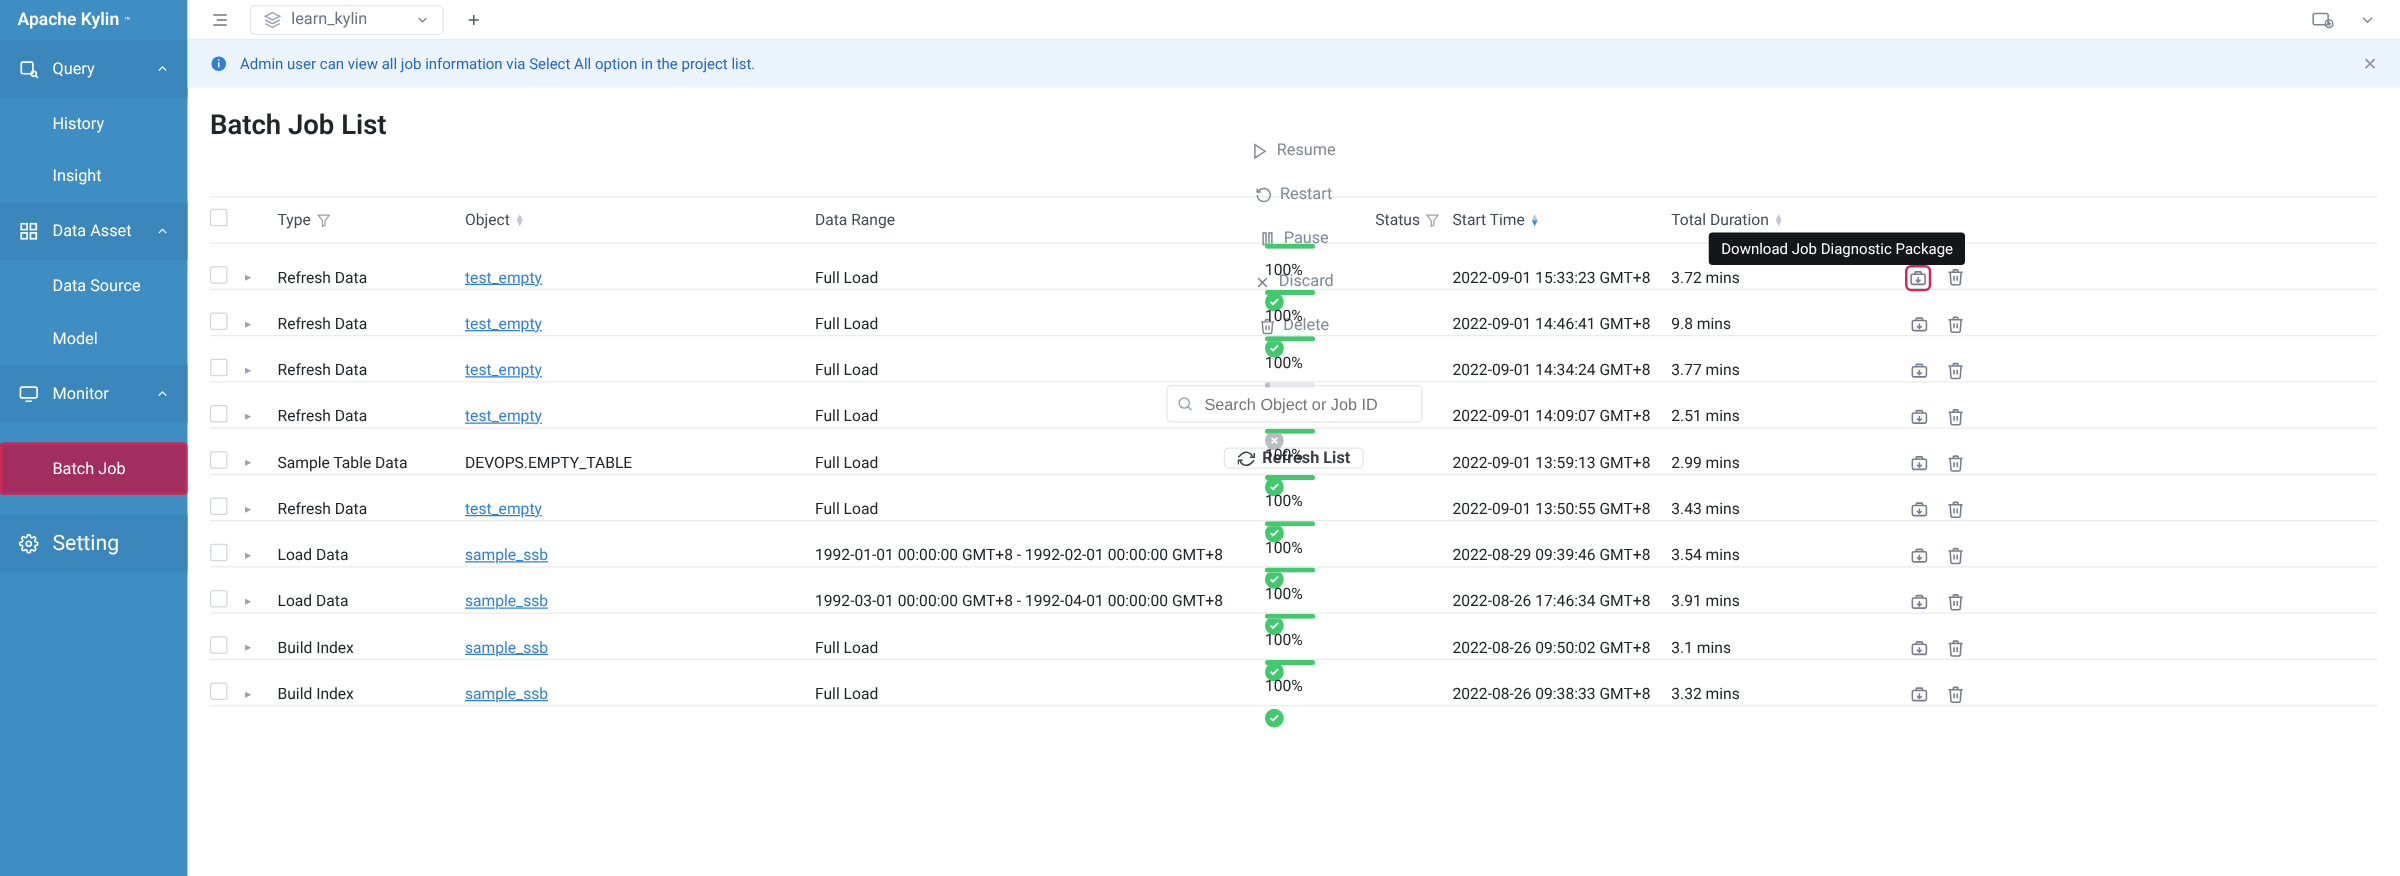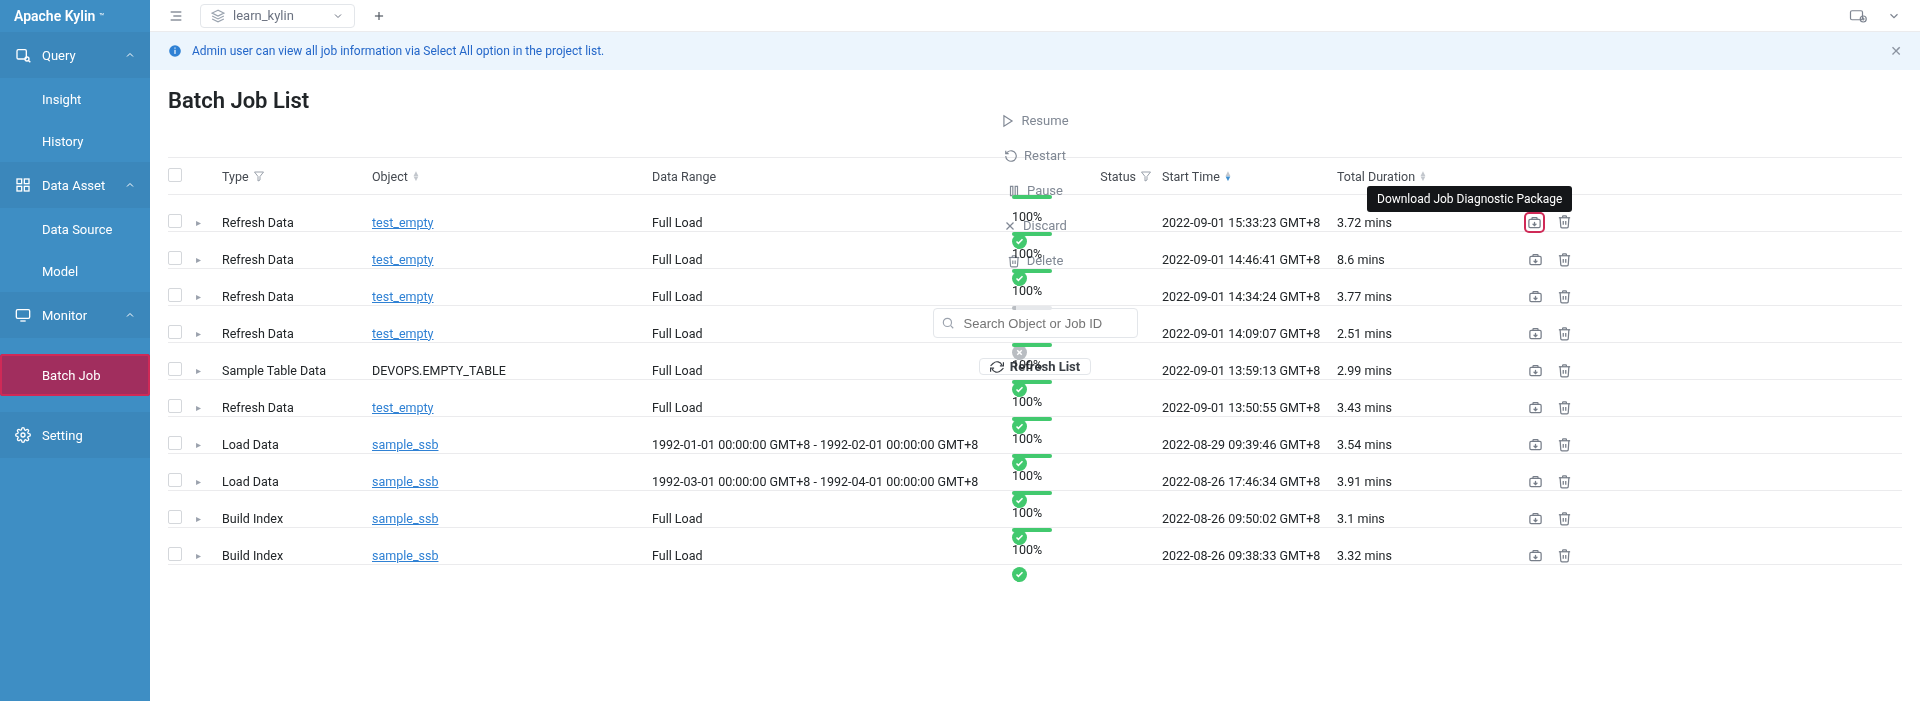--- a/index.html
+++ b/index.html
@@ -50,21 +50,21 @@
     display:flex; align-items:center; height:42px; padding-left:42px;
     font-size:13px; cursor:pointer;
   }
   .nav-item.active {
     background:var(--active-pink);
     box-shadow:inset 0 0 0 2px var(--active-outline);
     border-radius:3px; margin:16px 0;
   }
   .nav-single {
     display:flex; align-items:center; height:46px; padding:0 14px; gap:10px;
-    background:var(--sidebar-bg2); font-size:13px; cursor:pointer;
+    background:var(--sidebar-bg2); font-size:17px; cursor:pointer;
   }
   .sb-icon { width:18px; height:18px; display:inline-flex; align-items:center; justify-content:center; }
 
   
   .topbar {
     position:absolute; left:150px; right:0; top:0; height:32px;
     display:flex; align-items:center; padding:0 14px; gap:12px;
     border-bottom:1px solid var(--border);
     background:#fff;
   }
@@ -167,24 +167,24 @@
         </svg>
     </span>
     <span>Query</span>
     <span class="chev">
       <svg width="12" height="12" viewBox="0 0 24 24" fill="none" stroke="currentColor" stroke-width="2">
           <polyline points="6 15 12 9 18 15"></polyline>
         </svg>
     </span>
   </div>
   <div class="nav-item">
+    <span>History</span>
+  </div>
+  <div class="nav-item">
     <span>Insight</span>
-  </div>
-  <div class="nav-item">
-    <span>History</span>
   </div>
 
   <div class="nav-group-header">
     <span class="sb-icon">
       <svg width="16" height="16" viewBox="0 0 24 24" fill="none" stroke="currentColor" stroke-width="2">
           <rect x="3" y="3" width="7" height="7"></rect>
           <rect x="14" y="3" width="7" height="7"></rect>
           <rect x="3" y="14" width="7" height="7"></rect>
           <rect x="14" y="14" width="7" height="7"></rect>
         </svg>
@@ -459,21 +459,21 @@
               <span class="fill " style="width:100%"></span>
             </span>
       <span>100%</span>
       <span class="badge ok">
               <svg width="9" height="9" viewBox="0 0 24 24" fill="none" stroke="currentColor" stroke-width="4">
                 <polyline points="20 6 9 17 4 12"></polyline>
               </svg>
             </span>
     </span>
     <span class="td">2022-09-01 14:46:41 GMT+8</span>
-    <span class="td">8.6 mins</span>
+    <span class="td">9.8 mins</span>
     <span class="td row-actions">
       <span class="row-act ">
               <svg width="15" height="15" viewBox="0 0 24 24" fill="none" stroke="currentColor" stroke-width="2">
                 <rect x="3" y="7" width="18" height="13" rx="2"></rect>
                 <path d="M8 7V5a1 1 0 0 1 1-1h6a1 1 0 0 1 1 1v2"></path>
                 <path d="M12 11v5"></path>
                 <path d="M9 14l3 3 3-3"></path>
               </svg>
             </span>
       <span class="row-act">

